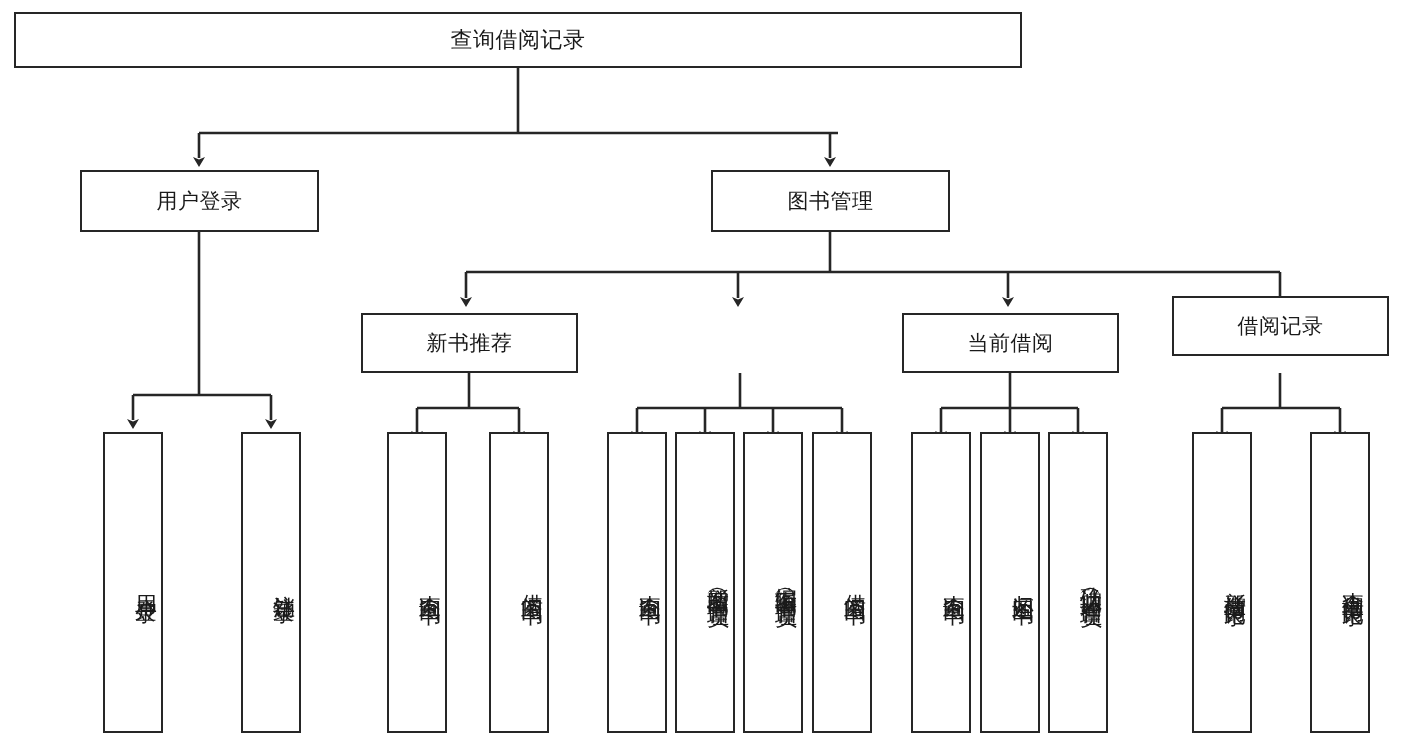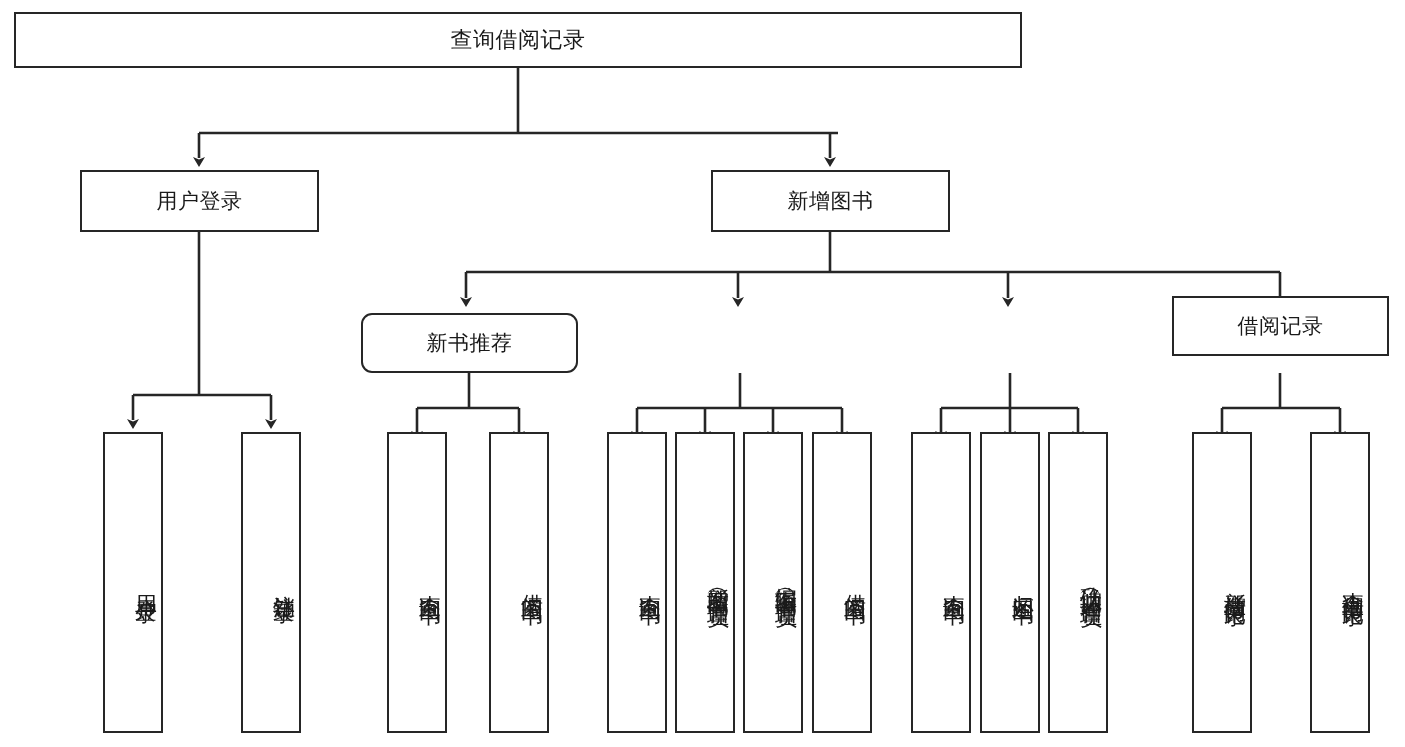--- a/index.html
+++ b/index.html
@@ -127,25 +127,28 @@
   </svg>
 
   <div class="node root horiz" style="left:14px; top:12px; width:1008px; height:56px;">
     <span>查询借阅记录</span>
   </div>
 
   <div class="node horiz" style="left:80px; top:170px; width:239px; height:62px;">
     <span>用户登录</span>
   </div>
   <div class="node horiz" style="left:711px; top:170px; width:239px; height:62px;">
-    <span>新增图书</span>
+    <span>图书管理</span>
   </div>
 
-  <div class="node horiz" style="left:361px; top:313px; width:217px; height:60px;border-radius:11px;">
+  <div class="node horiz" style="left:361px; top:313px; width:217px; height:60px;">
     <span>新书推荐</span>
+  </div>
+  <div class="node horiz" style="left:902px; top:313px; width:217px; height:60px;">
+    <span>当前借阅</span>
   </div>
   <div class="node horiz" style="left:1172px; top:296px; width:217px; height:60px;">
     <span>借阅记录</span>
   </div>
 
   <div class="node vert" style="left:103px; top:432px; width:60px; height:301px;">
     <span class="vtext">用户登录</span>
   </div>
   <div class="node vert" style="left:241px; top:432px; width:60px; height:301px;">
     <span class="vtext">注销登录</span>

